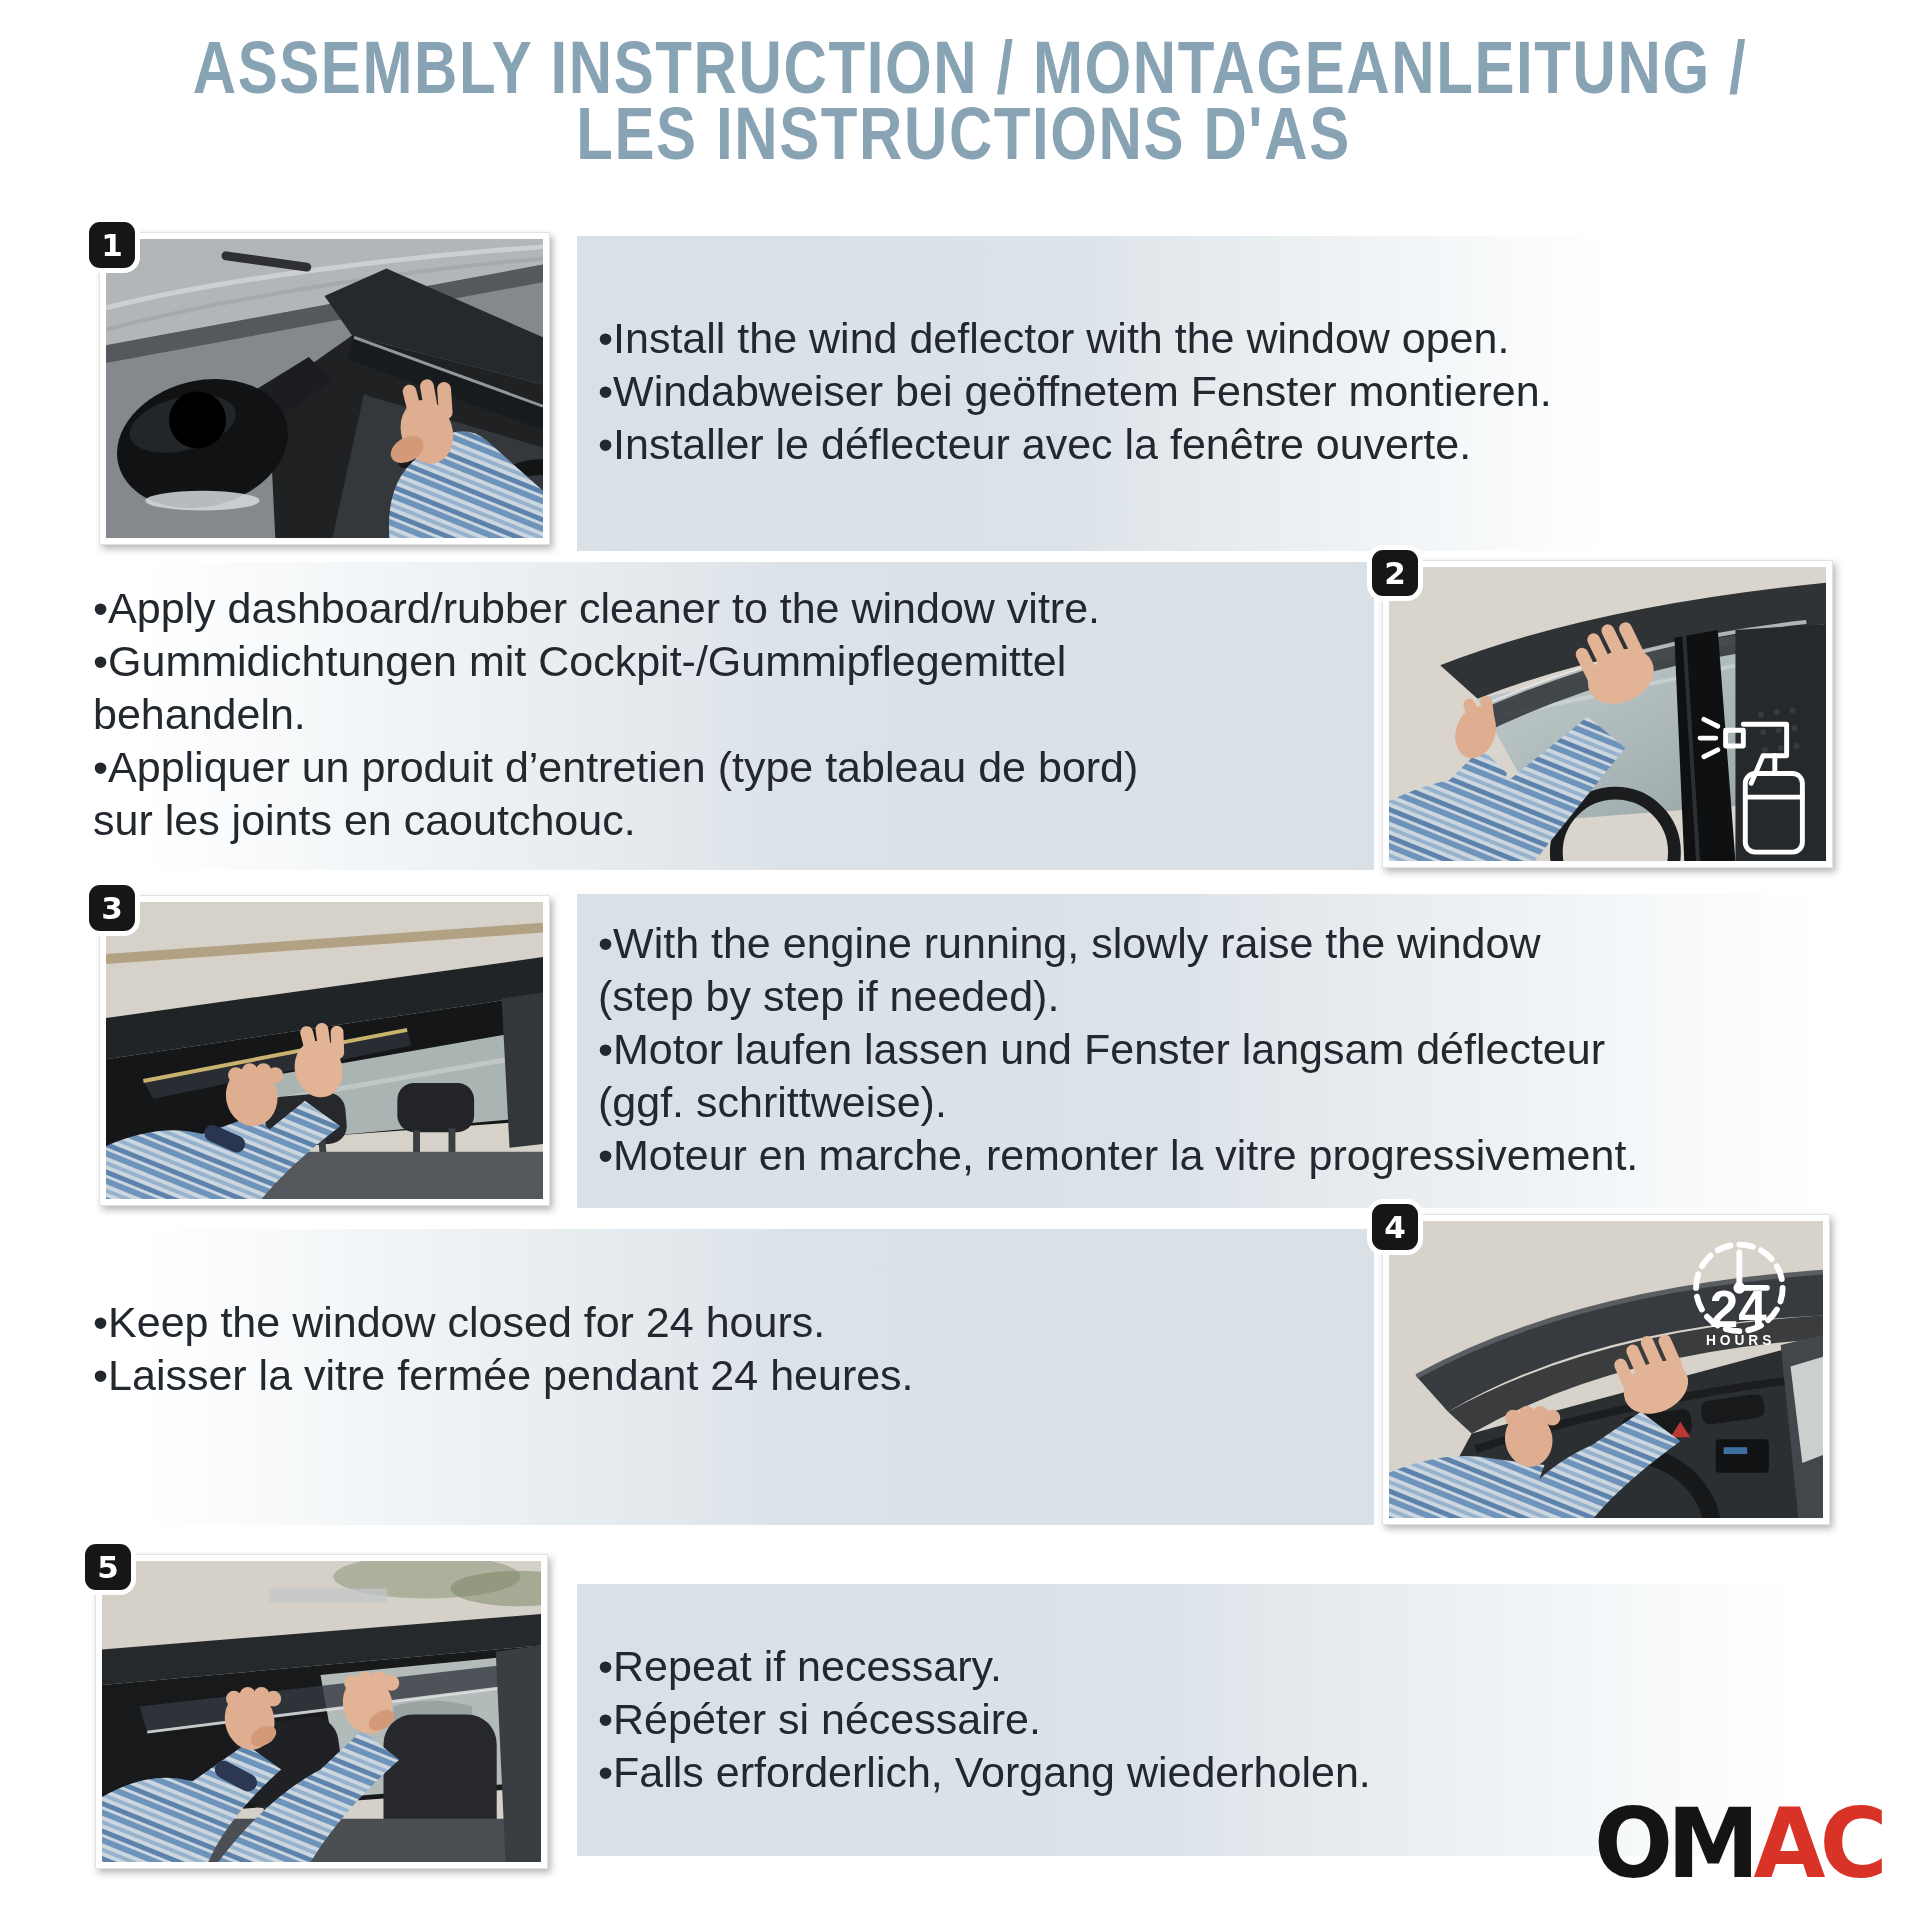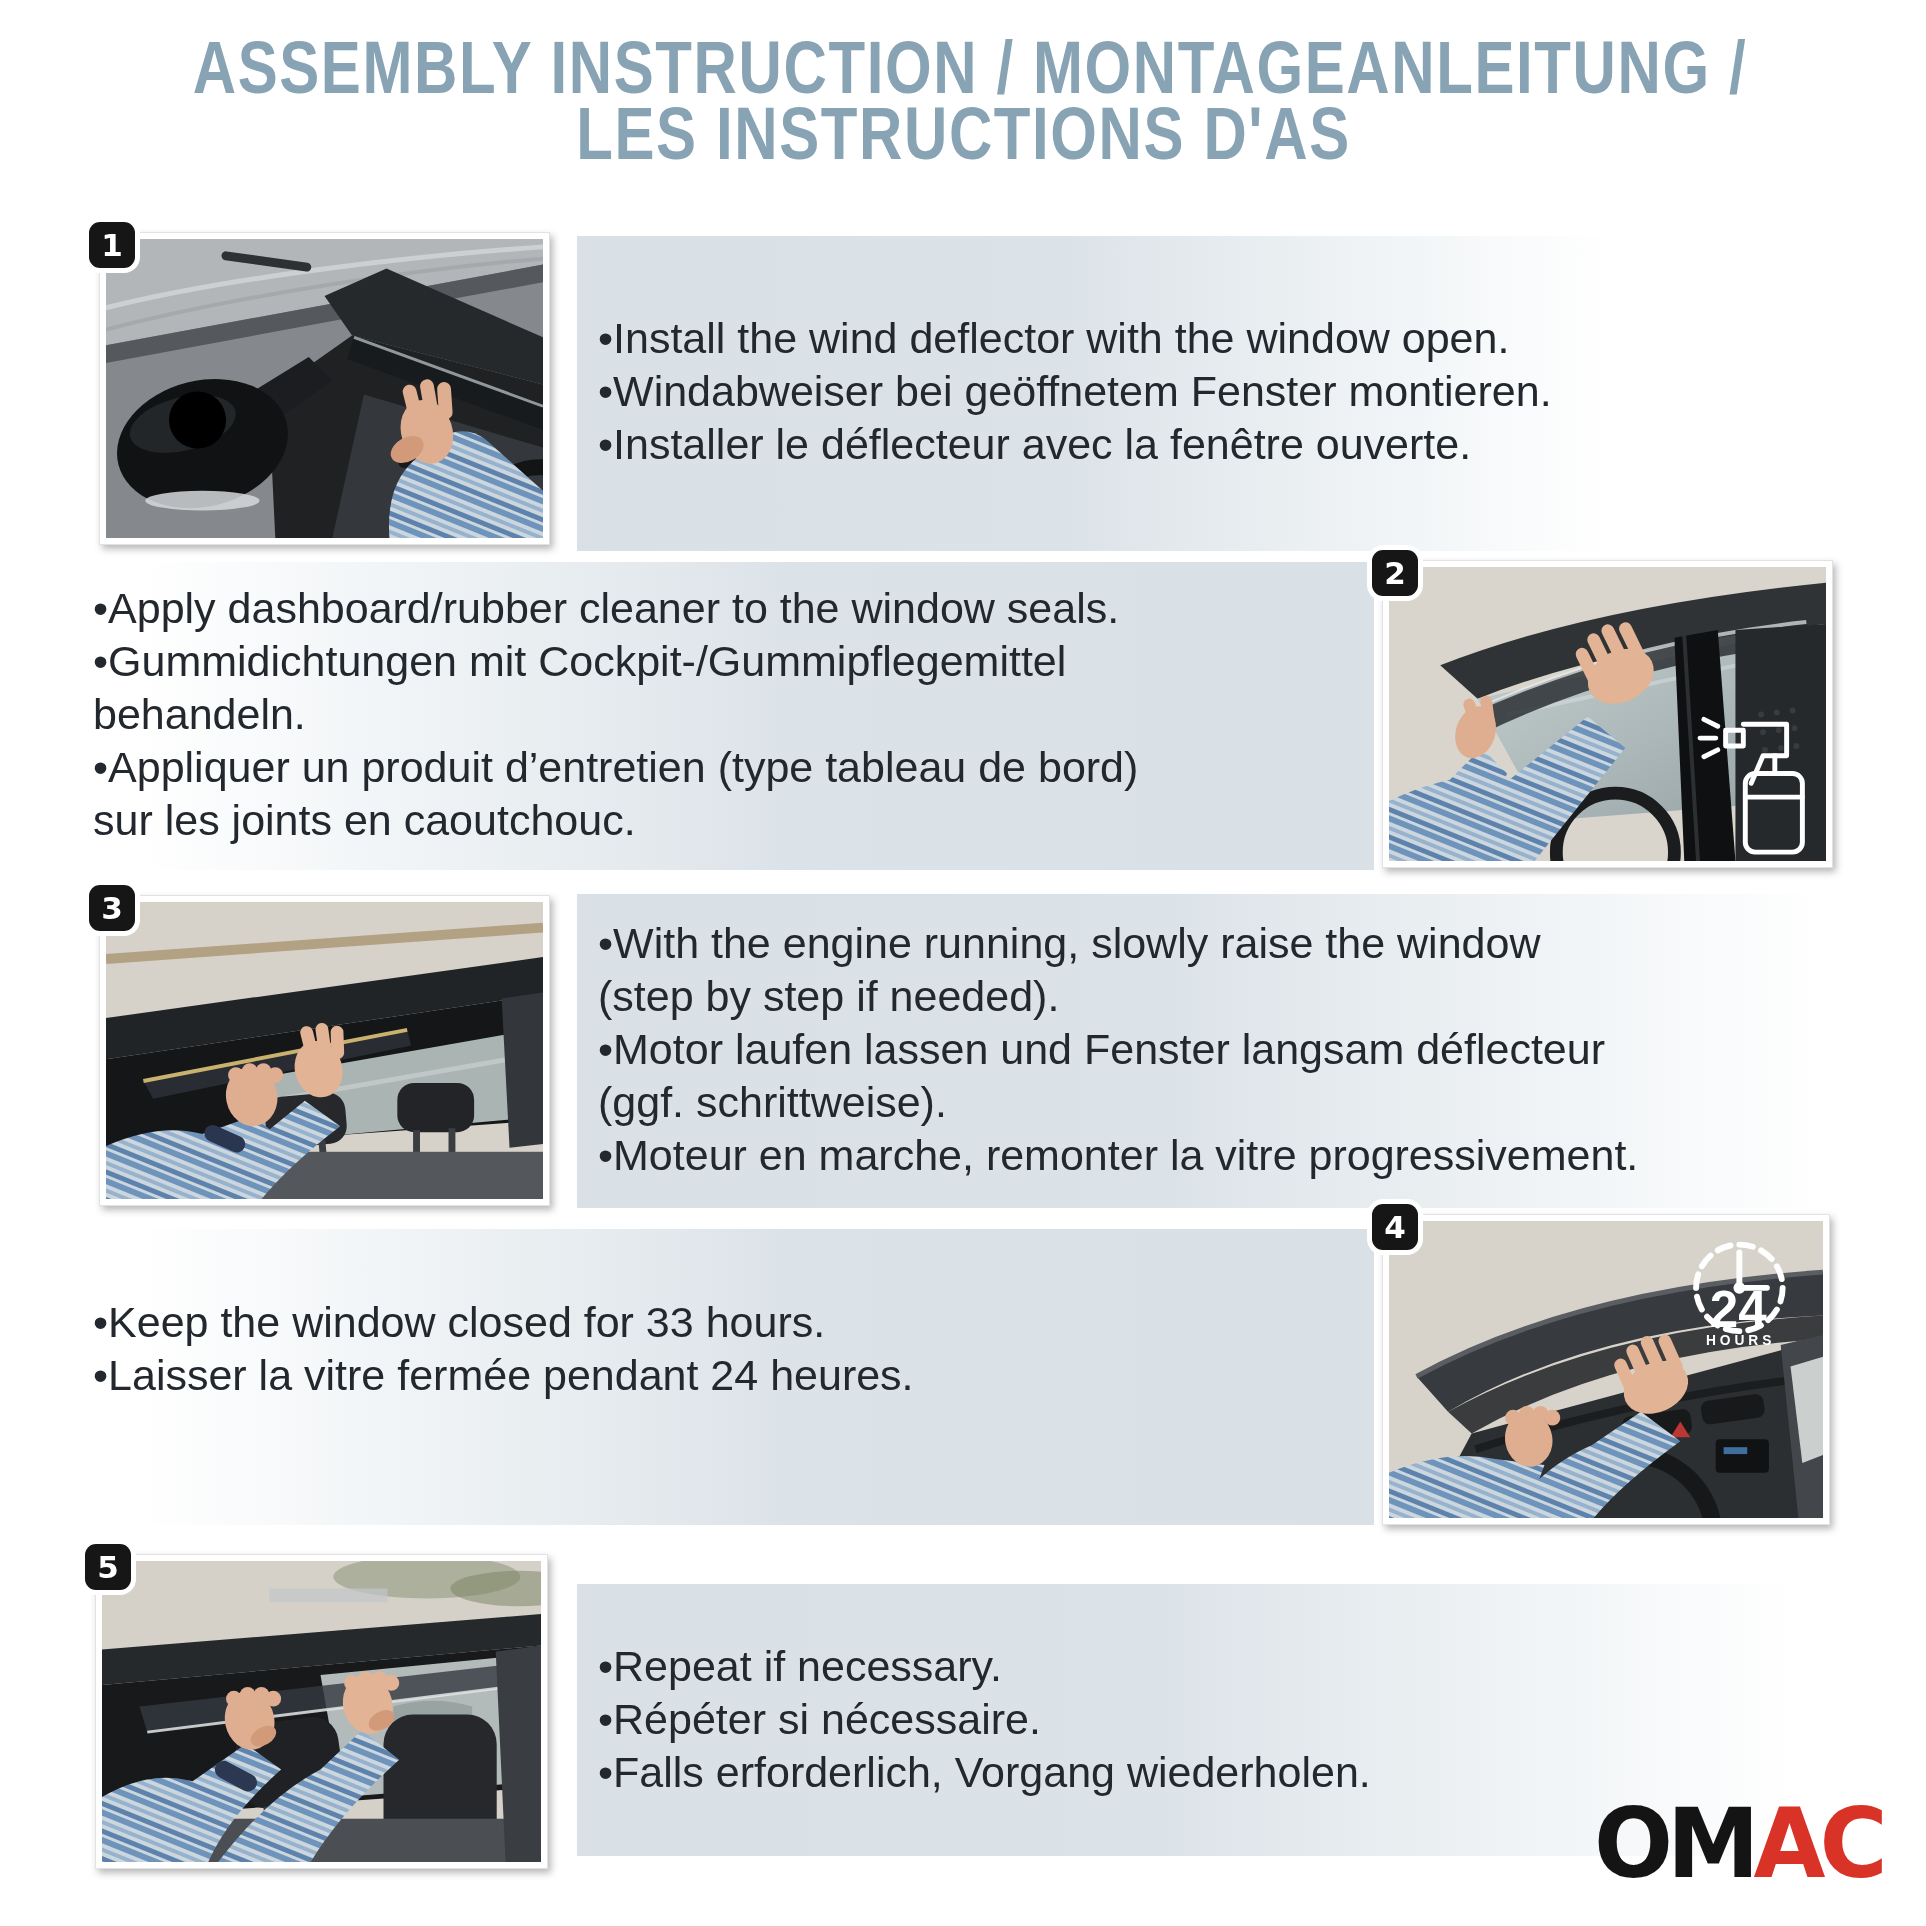--- a/index.html
+++ b/index.html
@@ -98,21 +98,21 @@
         <ellipse cx="306" cy="214" rx="18" ry="12" transform="rotate(-30 306 214)" fill="#d29a79"></ellipse>
       </g>
     </svg>
     <div class="badge">
       <span>1</span>
     </div>
   </figure>
 
   <div class="band dark-right" style="left:73px;top:562px;width:1301px;height:308px"></div>
   <div class="txt" style="left:93px;top:582px">
-    <div class="line">•Apply dashboard/rubber cleaner to the window seals.</div>
+    <div class="line">•Apply dashboard/rubber cleaner to the window vitre.</div>
     <div class="line">•Gummidichtungen mit Cockpit-/Gummipflegemittel</div>
     <div class="line">behandeln.</div>
     <div class="line">•Appliquer un produit d’entretien (type tableau de bord)</div>
     <div class="line">sur les joints en caoutchouc.</div>
   </div>
   <figure class="photo" style="left:1382px;top:560px;width:451px;height:308px;margin:0">
     <svg viewBox="0 0 444 299" preserveAspectRatio="none">
       <rect width="444" height="299" fill="#d9d5cc"></rect>
       <path d="M52,100 Q205,40 444,16 L444,58 Q225,80 90,134 Z" fill="#303336"></path>
       <path d="M90,134 L444,58 L444,236 L158,258 Z" fill="url(#glassG)"></path>
@@ -211,21 +211,21 @@
         <rect x="228" y="126" width="13" height="34" rx="6.5" transform="rotate(-2 228 126)"></rect>
       </g>
     </svg>
     <div class="badge">
       <span>3</span>
     </div>
   </figure>
 
   <div class="band dark-right" style="left:73px;top:1229px;width:1301px;height:296px"></div>
   <div class="txt" style="left:93px;top:1296px">
-    <div class="line">•Keep the window closed for 33 hours.</div>
+    <div class="line">•Keep the window closed for 24 hours.</div>
     <div class="line">•Laisser la vitre fermée pendant 24 heures.</div>
   </div>
   <figure class="photo" style="left:1382px;top:1214px;width:448px;height:311px;margin:0">
     <svg viewBox="0 0 441 302" preserveAspectRatio="none">
       <rect width="441" height="302" fill="#d7d3ca"></rect>
       <path d="M28,158 Q188,70 441,52 L441,96 Q208,106 60,194 Z" fill="#373a3e"></path>
       <path d="M28,158 Q188,70 441,52" stroke="#5a5e62" stroke-width="5" fill="none"></path>
       <path d="M60,194 Q212,110 441,96 L441,120 Q228,134 84,216 Z" fill="#1e2125" opacity=".85"></path>
       <polygon points="84,216 441,120 441,302 38,302" fill="#2c2f32"></polygon>
       <path d="M88,232 Q258,178 441,158" stroke="#1b1d1f" stroke-width="8" fill="none"></path>

